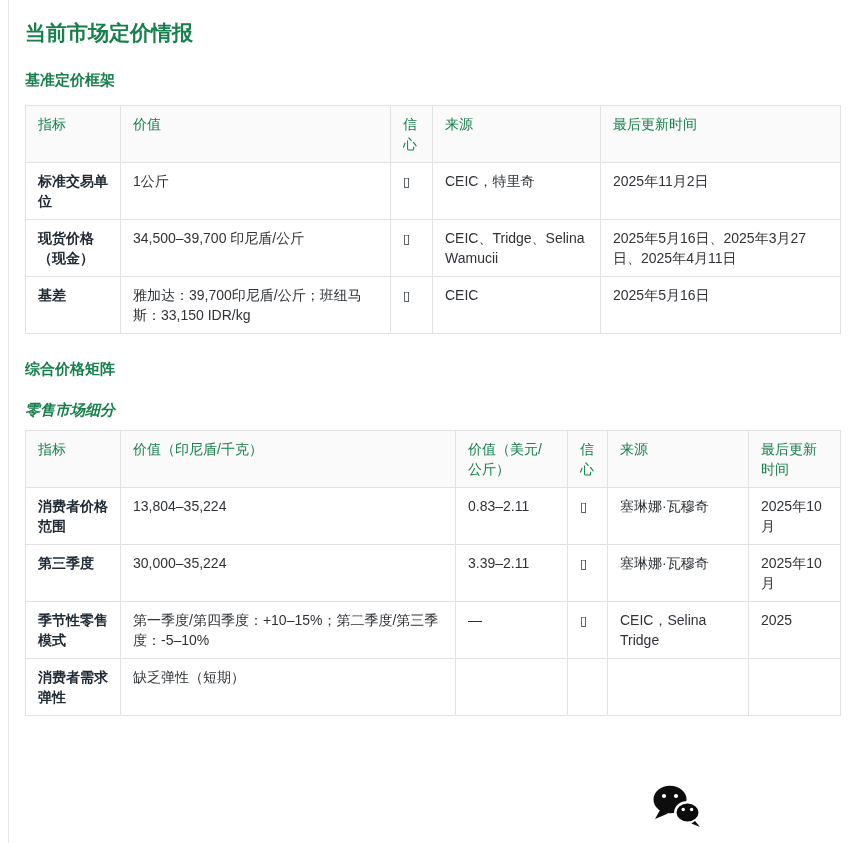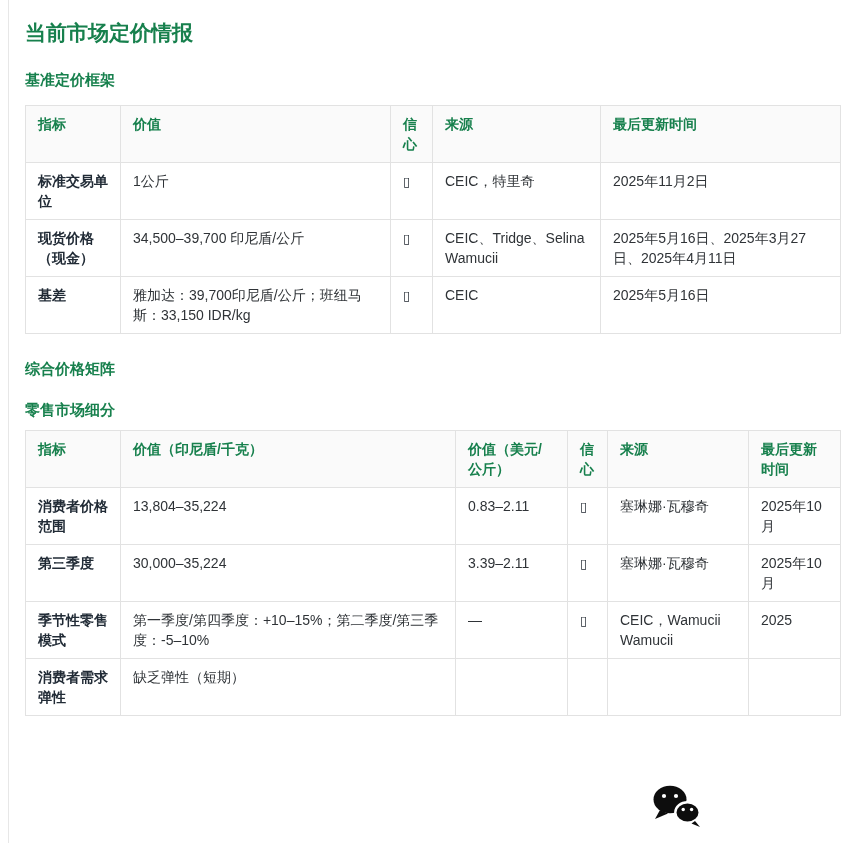--- a/index.html
+++ b/index.html
@@ -8,28 +8,28 @@
   :root { --green:#17804d; --ink:#2f3337; --ink-bold:#212b36; --border:#e2e2e2; --head-bg:#fafafa; }
 
   .page { position:relative; width:858px; height:732px; }
   .edge-line { position:absolute; left:8px; top:0; width:1px; height:843px; background:#e7e7e7; }
 
   .content { position:absolute; left:25px; top:0; width:815px; }
 
   h2.title { margin-top:20px; font-size:21px; line-height:25px; font-weight:bold; color:var(--green); }
   h3.sec   { margin-top:24px; font-size:15px; line-height:22px; font-weight:bold; color:var(--green); }
   h3.sec2  { }
-  h4.sub   { margin-top:20px; font-size:15px; line-height:19px; font-weight:bold; color:var(--green); }
+  h4.sub   { margin-top:20px; font-size:15px; line-height:19px; font-weight:bold; color:var(--green);font-style:italic; }
 
   table { border-collapse:collapse; table-layout:fixed; width:815px; margin-top:14px; }
   table.t2 { margin-top:11px; }
   th, td { border:1px solid var(--border); padding:8px 12px; vertical-align:top;
            font-size:14px; line-height:20px; text-align:left; color:var(--ink);
            word-wrap:break-word; }
-  thead th { background:var(--head-bg); color:var(--green); font-weight:bold; height:56px; }
+  thead th { background:var(--head-bg); color:var(--green); font-weight:normal; height:56px; }
   td { height:56px; }
   td.ind { font-weight:bold; color:var(--ink-bold); }
   .glyph { color:#232a33; font-size:13px; }
 
   
   .t1 col.c-ind{width:95px;} .t1 col.c-val{width:270px;} .t1 col.c-conf{width:42px;}
   .t1 col.c-src{width:168px;} .t1 col.c-upd{width:240px;}
   
   .t2 col.c-ind{width:95px;} .t2 col.c-idr{width:335px;} .t2 col.c-usd{width:112px;}
   .t2 col.c-conf{width:40px;} .t2 col.c-src{width:141px;} .t2 col.c-upd{width:92px;}
@@ -128,21 +128,21 @@
           <td>3.39–2.11</td>
           <td><span class="glyph">▯</span></td>
           <td>塞琳娜·瓦穆奇</td>
           <td>2025年10月</td>
         </tr>
         <tr>
           <td class="ind">季节性零售模式</td>
           <td>第一季度/第四季度：+10–15%；第二季度/第三季度：-5–10%</td>
           <td>—</td>
           <td><span class="glyph">▯</span></td>
-          <td>CEIC，Wamucii Wamucii</td>
+          <td>CEIC，Selina Tridge</td>
           <td>2025</td>
         </tr>
         <tr>
           <td class="ind">消费者需求弹性</td>
           <td>缺乏弹性（短期）</td>
           <td></td>
           <td></td>
           <td></td>
           <td></td>
         </tr>

